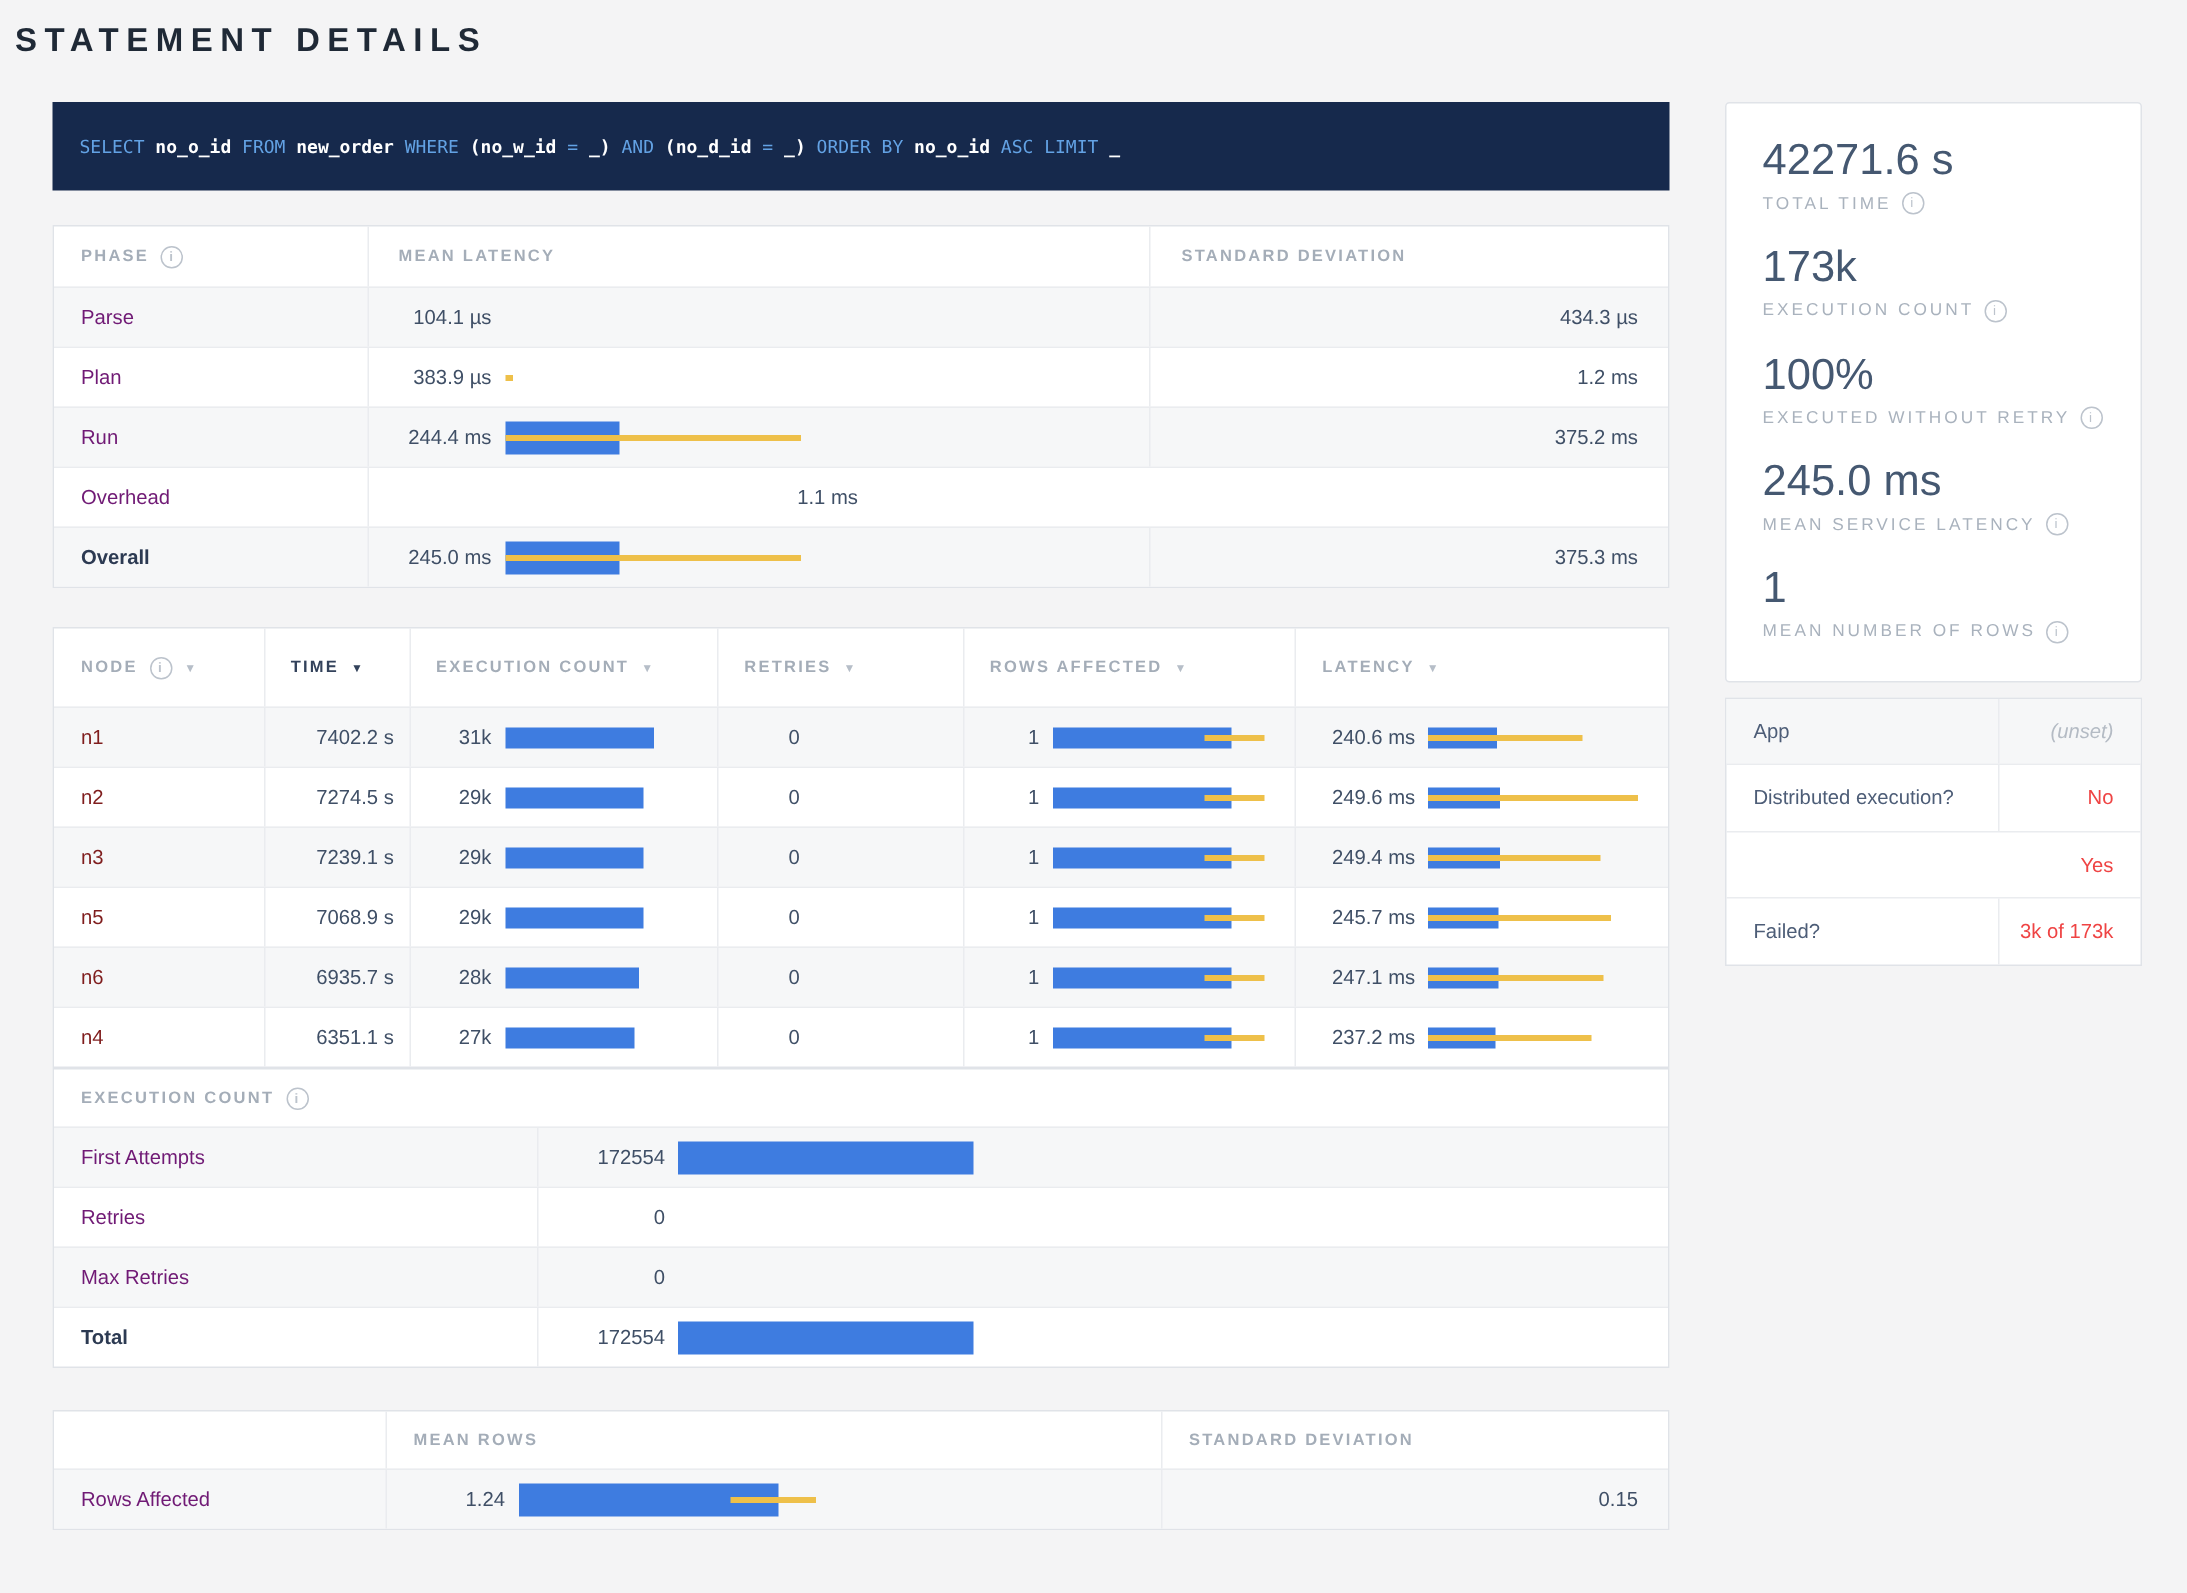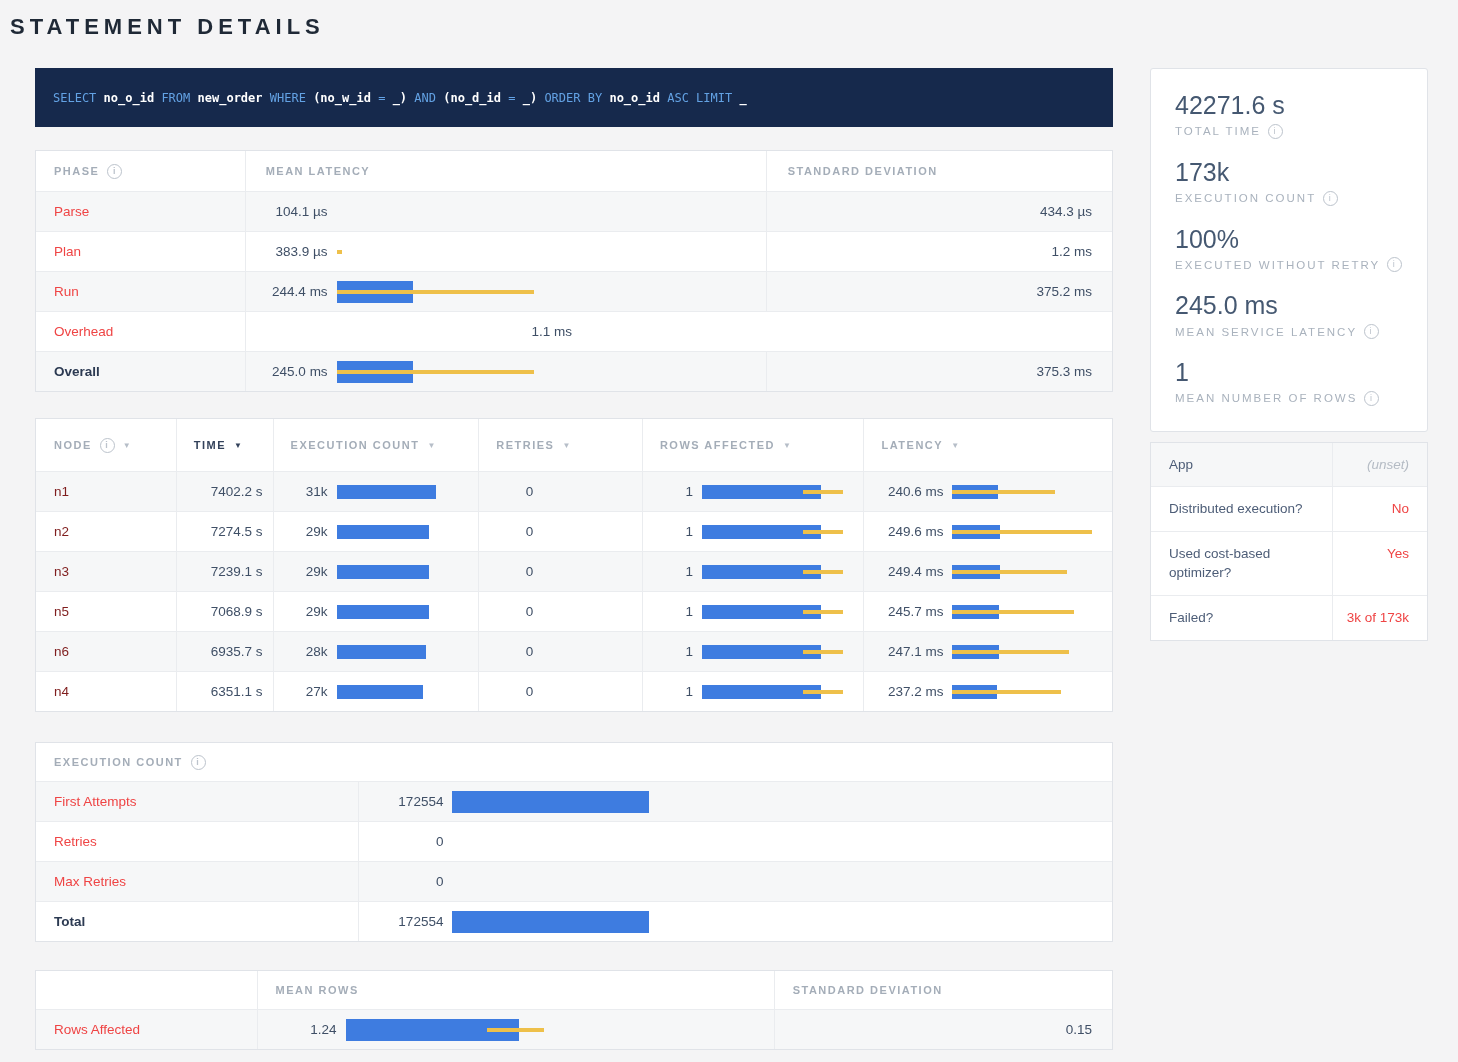--- a/index.html
+++ b/index.html
@@ -31,21 +31,21 @@
   .tok-pl { color:#ffffff; font-weight:700; }
 
   
   .tbl { background:#ffffff; border:1px solid #e0e3e8; }
   .row { display:flex; align-items:stretch; border-top:1px solid #eaecef; }
   .row:first-child { border-top:none; }
   .tbl .row:nth-child(even) { background:#f6f7f8; }
   .cell { border-right:1px solid #eaecef; display:flex; align-items:center; }
   .cell:last-child { border-right:none; }
   .hdr-cell { font-size:11px; font-weight:700; letter-spacing:1.5px; color:#a4adb8; }
-  .label { font-size:13.5px; color:#ef4444; }
+  .label { font-size:13.5px; color:#701a75; }
   .val   { font-size:13.5px; color:#3f4f66; }
   .bold-txt { font-weight:700; color:#2c3a52; }
   .num { text-align:right; padding-right:9px; flex:none; font-size:13.5px; color:#3f4f66; }
   .right-val { justify-content:flex-end; padding-right:20px; }
   .link { color:#7f1d1d; font-size:13.5px; text-decoration:none; cursor:pointer; }
 
   .bar { position:relative; flex:1; height:22px; align-self:center; }
   .bar.small { height:14px; }
   .bar-mean { position:absolute; left:0; top:0; bottom:0; background:#3e7ce0; }
   .bar-dev  { position:absolute; left:0; top:50%; margin-top:-2px; height:4px; background:#eec04a; }
@@ -79,40 +79,40 @@
   .ex-hdr { padding-left:18px; }
 
   
   .rw-c1 { width:222px; padding-left:18px; }
   .rw-c2 { width:518px; } .rw-c2 .num { width:88px; }
   .rw-c2.hdr-cell { padding-left:18px; }
   .rw-c3 { width:338px; }
   .rw-c3.hdr-cell { padding-left:18px; justify-content:flex-start; }
 
   .mb26 { margin-bottom:26px; }
-  .mb30 { margin-bottom:30px; }
+  .mb30 { }
   .mb28 { margin-bottom:28px; }
 
   
   .arrow { font-size:8px; color:#b6bec8; margin-left:8px; }
   .arrow.active { color:#33425b; }
   .hdr-active { color:#33425b; }
   .info {
     width:15px; height:15px; border:1px solid #bcc3cc; border-radius:50%;
     color:#bcc3cc; font-size:9px; line-height:13px; text-align:center;
     display:inline-block; flex:none; margin-left:8px; font-style:normal;
   }
 
   
   .stats-card {
     background:#fff; border:1px solid #e0e3e8; border-radius:3px;
     padding:22px 24px 6px 24px; margin-bottom:10px;
   }
   .stat { margin-bottom:19px; }
-  .stat-value { font-size:25px; color:#455871; line-height:1.15; }
+  .stat-value { font-size:29px; color:#455871; line-height:1.15; }
   .stat-label {
     font-size:11.5px; letter-spacing:2px; color:#a9b2bd;
     margin-top:4px; display:flex; align-items:center;
   }
   .stat-label .info { margin-left:7px; }
 
   .app-tbl { background:#fff; border:1px solid #e0e3e8; }
   .app-row { display:flex; align-items:flex-start; border-top:1px solid #eaecef; }
   .app-row:first-child { border-top:none; background:#f6f7f8; }
   .app-label {
@@ -578,21 +578,20 @@
     <div class="app-tbl">
       <div class="app-row">
         <div class="app-label">App</div>
         <div class="app-value unset">(unset)</div>
       </div>
       <div class="app-row">
         <div class="app-label">Distributed execution?</div>
         <div class="app-value">No</div>
       </div>
       <div class="app-row">
-        <div class="app-label">Used cost-based optimizer?</div>
         <div class="app-value">Yes</div>
       </div>
       <div class="app-row">
         <div class="app-label">Failed?</div>
         <div class="app-value">3k of 173k</div>
       </div>
     </div>
   </div>
 </div>
 

